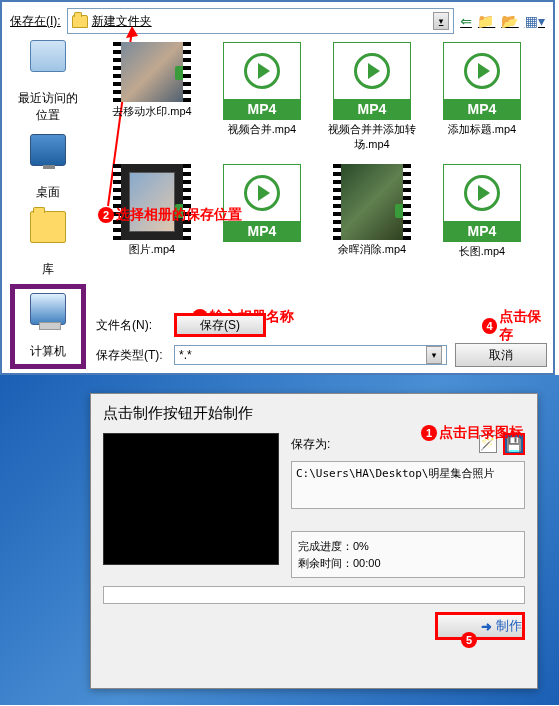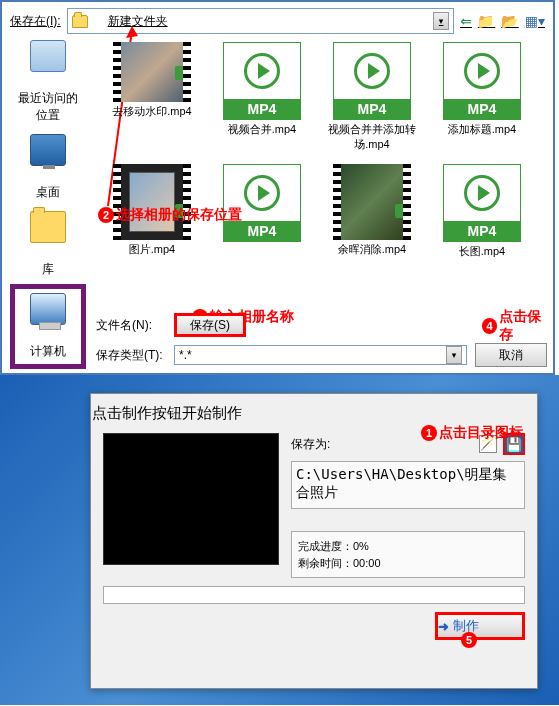--- a/index.html
+++ b/index.html
@@ -2,21 +2,21 @@
 <html><head>
 <meta charset="utf-8">
 <style>
 * { box-sizing: border-box; margin: 0; padding: 0; }
 body { font-family: "Microsoft YaHei", SimSun, sans-serif; font-size: 12px; background: #fff; width: 559px; }
 
 
 .save-dialog { border: 2px solid #4a7ab8; background: #fff; width: 555px; height: 375px; position: relative; }
 .top-bar { display: flex; align-items: center; padding: 6px 8px; gap: 6px; text-decoration: underline; }
 .top-bar label { font-size: 12px; }
-.folder-combo { flex: 1; display: flex; align-items: center; border: 1px solid #7b9ebd; background: #fff; height: 22px; padding: 12px 4px; gap: 20px; }
+.folder-combo { flex: 1; display: flex; align-items: center; border: 1px solid #7b9ebd; background: #fff; height: 22px; padding: 12px 4px; gap: 4px; }
 .folder-icon-sm { width: 16px; height: 13px; background: #ffd966; border: 1px solid #c0a020; border-radius: 2px 2px 0 0; position: relative; }
 .folder-icon-sm::before { content: ""; position: absolute; top: -4px; left: 1px; width: 6px; height: 4px; background: #ffd966; border: 1px solid #c0a020; border-bottom: none; border-radius: 2px 2px 0 0; }
 .combo-arrow { width: 16px; height: 18px; background: linear-gradient(#f0f0f0,#d0d0d0); border: 1px solid #999; display: flex; align-items: center; justify-content: center; font-size: 9px; }
 .nav-icons { display: flex; gap: 6px; align-items: center; font-size: 14px; }
 .nav-icons span { cursor: pointer; }
 
 .sidebar { position: absolute; left: 4px; top: 34px; width: 84px; display: flex; flex-direction: column; align-items: center; gap: 2px; }
 .sidebar-item { display: flex; flex-direction: column; align-items: center; gap: 18px; padding: 4px; width: 76px; text-align: center; font-size: 12px; }
 .sidebar-item.selected { border: 5px solid #701a75; }
 .sb-icon { width: 36px; height: 32px; display: flex; align-items: center; justify-content: center; }
@@ -49,38 +49,38 @@
 .annotation { position: absolute; color: red; font-size: 14px; font-weight: bold; display: flex; align-items: center; gap: 2px; }
 .ann-num { display: inline-flex; width: 16px; height: 16px; border-radius: 50%; background: red; color: #fff; align-items: center; justify-content: center; font-size: 11px; font-weight: bold; }
 
 .arrow-svg { position: absolute; pointer-events:none; }
 
 .bottom-fields { position: absolute; left: 94px; right: 6px; bottom: 6px; display: flex; flex-direction: column; gap: 6px; }
 .field-row { display: flex; align-items: center; gap: 8px; }
 .field-row label { width: 70px; font-size: 12px; }
 .field-input { flex: 1; height: 20px; border: 1px solid #7b9ebd; padding: 0 4px; font-size: 12px; }
 .red-box { border: 3px solid red !important; }
-.btn { width: 72px; height: 24px; background: linear-gradient(#f8f8f8,#d8d8d8); border: 1px solid #888; font-size: 12px; cursor: pointer; }
+.btn { width: 92px; height: 24px; background: linear-gradient(#f8f8f8,#d8d8d8); border: 1px solid #888; font-size: 12px; cursor: pointer; }
 
 
 .desktop-bg { background: linear-gradient(135deg,#1a5fb4,#4a8fd4,#1a5fb4); padding: 18px 18px 18px 90px; height: 330px; position: relative; }
 .make-dialog { background: #f0f0f0; border: 1px solid #888; width: 448px; height: 296px; box-shadow: 0 2px 8px rgba(0,0,0,0.3); position: relative; }
-.make-title { padding: 10px 1px; font-size: 15px; }
+.make-title { padding: 10px 12px; font-size: 15px; }
 .make-body { display: flex; padding: 0 12px; gap: 12px; }
 .preview { width: 176px; height: 132px; background: #000; border: 1px solid #333; }
 .make-right { flex: 1; display: flex; flex-direction: column; gap: 6px; }
 .save-row { display: flex; align-items: center; gap: 6px; font-size: 12px; }
 .small-icon { width: 18px; height: 18px; border: 1px solid #888; display:flex; align-items:center; justify-content:center; background:#fff; font-size:12px; }
 .floppy { width: 22px; height: 22px; border: 2px solid red; background: #2060a0; display:flex; align-items:center; justify-content:center; }
 .floppy::after { content:"💾"; font-size:13px; filter: brightness(1.5); }
-.path-box { border: 1px solid #aaa; background: #fafafa; padding: 4px; font-size: 14px; height: 48px; font-family: SimSun, monospace; word-break: break-all; }
+.path-box { border: 1px solid #aaa; background: #fafafa; padding: 4px; font-size: 11px; height: 48px; font-family: SimSun, monospace; word-break: break-all; }
 .progress-box { border: 1px solid #aaa; background: #fafafa; padding: 6px; font-size: 11px; line-height: 1.5; }
 .progress-bar { height: 18px; border: 1px solid #aaa; background: #fff; margin: 0 12px; }
 .make-btn-row { display: flex; justify-content: flex-end; padding: 8px 12px; }
-.make-btn { width: 90px; height: 28px; border: 3px solid red; background: linear-gradient(#f8f8f8,#d8d8d8); font-size: 13px; color: #2060c0; display:flex; align-items:center; justify-content:flex-start; gap:4px; cursor:pointer; }
+.make-btn { width: 90px; height: 28px; border: 3px solid red; background: linear-gradient(#f8f8f8,#d8d8d8); font-size: 13px; color: #2060c0; display:flex; align-items:center; justify-content:flex-end; gap:4px; cursor:pointer; }
 .make-btn::before { content:"➜"; color:#2060c0; font-weight:bold; }
 </style>
 </head>
 <body>
 
 <div class="save-dialog">
 
   <div class="top-bar">
     <label>保存在(I):</label>
     <div class="folder-combo">

